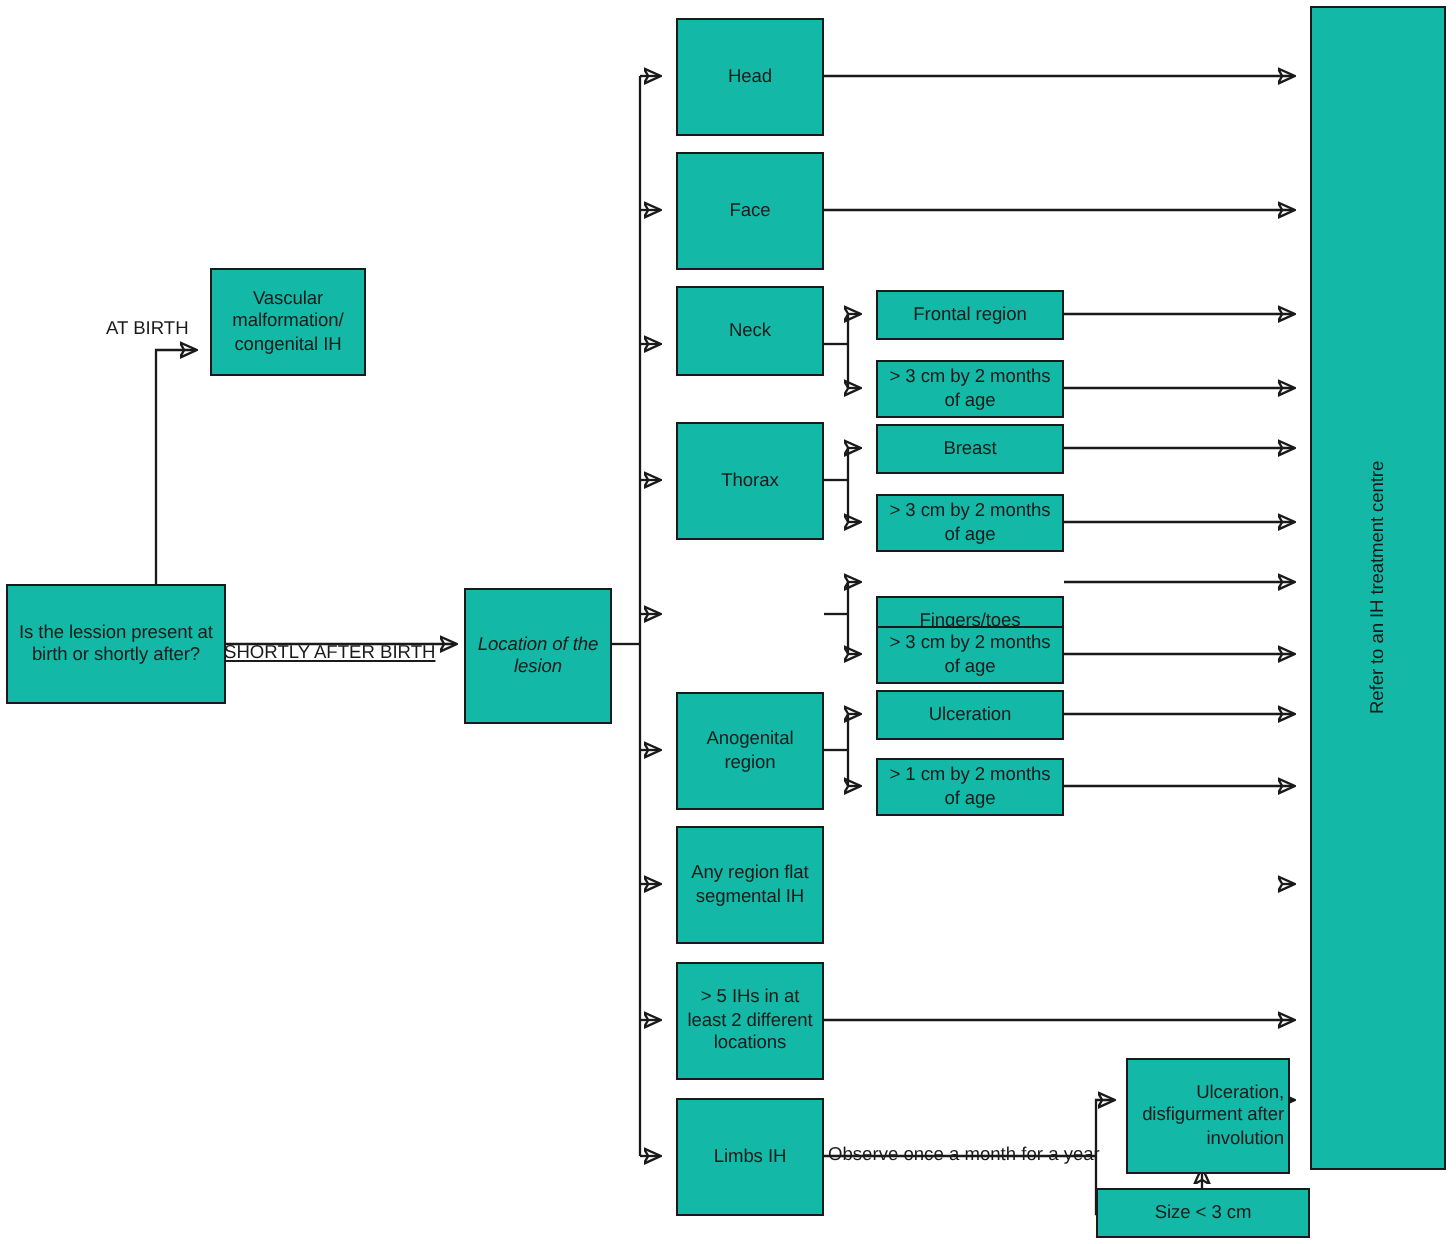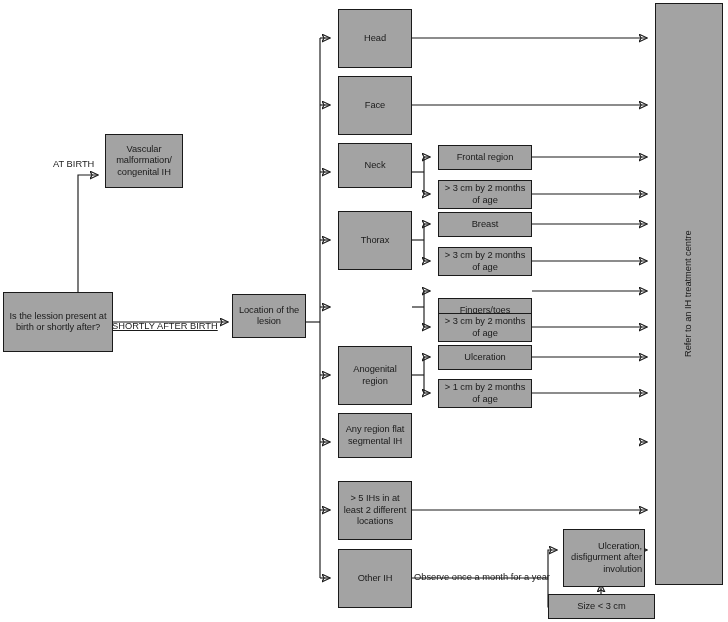--- a/index.html
+++ b/index.html
@@ -12,21 +12,21 @@
     width: 728px;
     height: 622px;
     background: #ffffff;
     font-family: "Liberation Sans", sans-serif;
     overflow: hidden;
   }
   .node {
     position: absolute;
     box-sizing: border-box;
     border: 1.3px solid #1a1a1a;
-    background: #a3a3a3;
+    background: #14b8a6;
     display: flex;
     align-items: center;
     justify-content: center;
     text-align: center;
     color: #1a1a1a;
     font-size: 9.3px;
     line-height: 11.4px;
     letter-spacing: -0.05px;
     padding: 1px 2px;
   }
@@ -139,21 +139,21 @@
   </div>
 
   <div class="node" style="left:105px; top:134px; width:78px; height:54px;">
     <span>Vascular malformation/ congenital IH</span>
   </div>
 
   <div class="edge-label" style="left:53px; top:159px;">AT BIRTH</div>
 
   <div class="edge-label" style="left:112px; top:321px;text-decoration:underline;">SHORTLY AFTER BIRTH</div>
 
-  <div class="node" style="left:232px; top:294px; width:74px; height:44px;">
+  <div class="node" style="left:232px; top:294px; width:74px; height:68px;font-style:italic;">
     <span>Location of the lesion</span>
   </div>
 
   <div class="node" style="left:338px; top:9px; width:74px; height:59px;">
     <span>Head</span>
   </div>
 
   <div class="node" style="left:338px; top:76px; width:74px; height:59px;">
     <span>Face</span>
   </div>
@@ -164,30 +164,30 @@
 
   <div class="node" style="left:338px; top:211px; width:74px; height:59px;">
     <span>Thorax</span>
   </div>
 
 
   <div class="node" style="left:338px; top:346px; width:74px; height:59px;">
     <span>Anogenital region</span>
   </div>
 
-  <div class="node" style="left:338px; top:413px; width:74px; height:45px;">
+  <div class="node" style="left:338px; top:413px; width:74px; height:59px;">
     <span>Any region flat segmental IH</span>
   </div>
 
   <div class="node" style="left:338px; top:481px; width:74px; height:59px;">
     <span>&gt; 5 IHs in at least 2 different locations</span>
   </div>
 
   <div class="node" style="left:338px; top:549px; width:74px; height:59px;">
-    <span>Other IH</span>
+    <span>Limbs IH</span>
   </div>
 
   <div class="node" style="left:438px; top:145px; width:94px; height:25px;">
     <span>Frontal region</span>
   </div>
 
   <div class="node" style="left:438px; top:180px; width:94px; height:29px;">
     <span>&gt; 3 cm by 2 months of age</span>
   </div>
 

